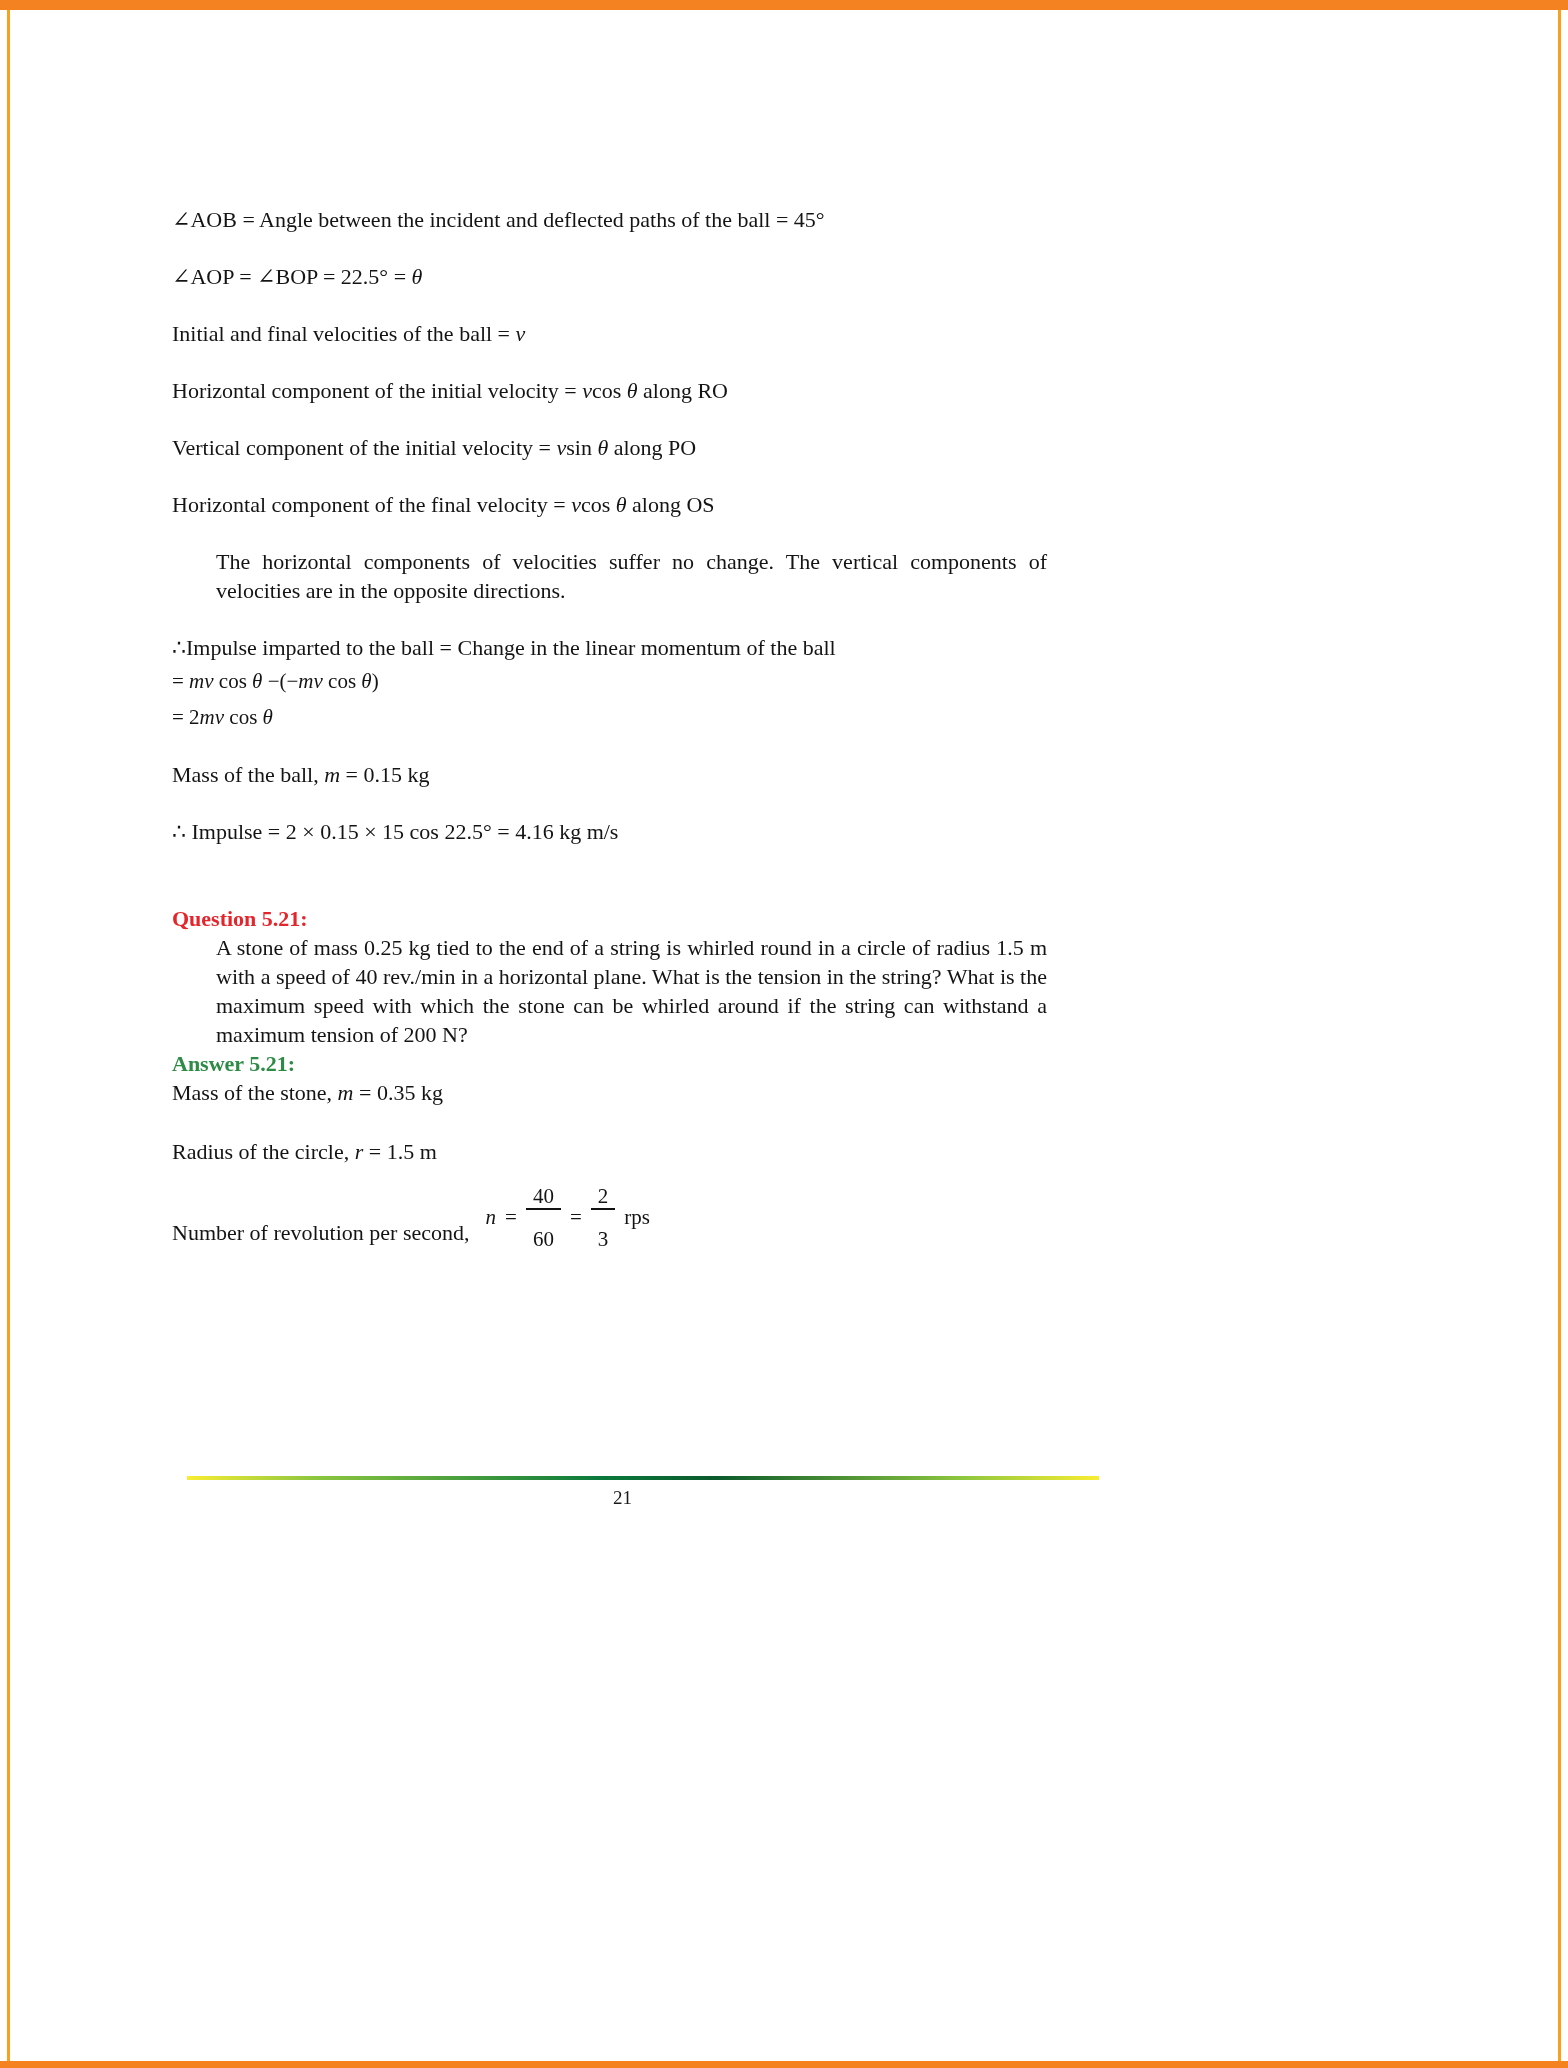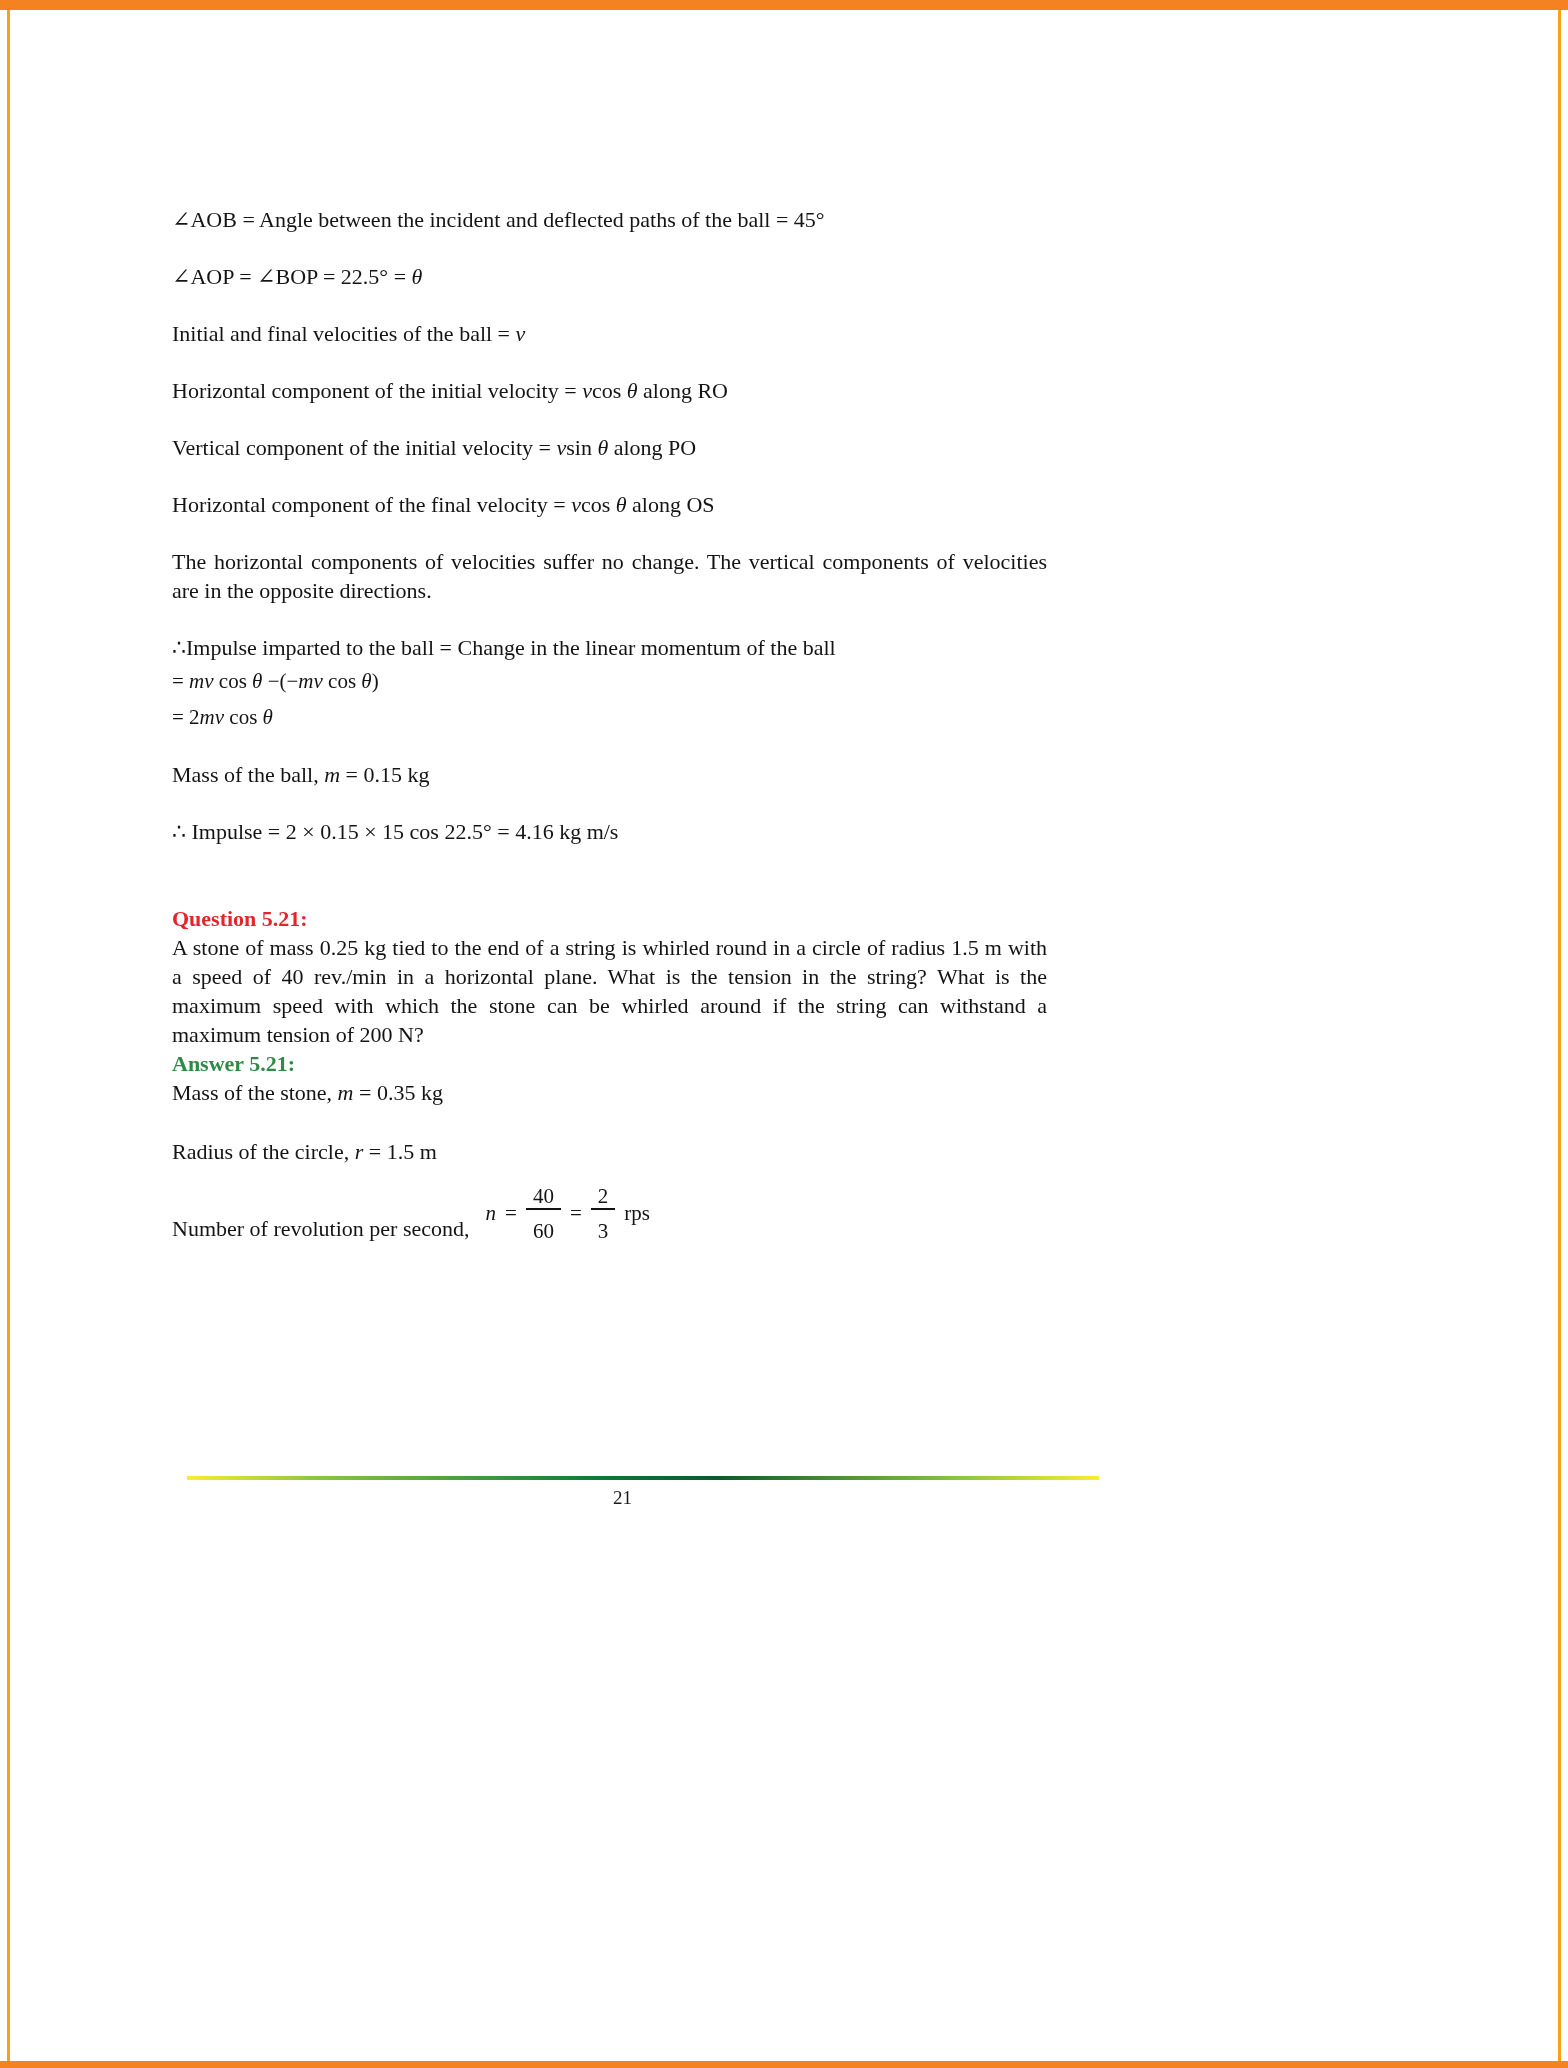--- a/index.html
+++ b/index.html
@@ -13,35 +13,35 @@
   .frame-bottom{position:absolute;bottom:0;left:0;right:0;height:7px;background:var(--border-top);}
   .frame-left{position:absolute;top:10px;bottom:7px;left:7px;width:3px;background:var(--border-side);}
   .frame-right{position:absolute;top:10px;bottom:7px;right:7px;width:3px;background:var(--border-side);}
 
   
   .content{position:absolute;left:172px;top:205px;width:875px;}
   .p{margin:0 0 28px;font-size:22px;line-height:29px;}
   .p.math{font-size:21px;line-height:26px;}
   .p.qhead{color:var(--qcolor);font-weight:bold;}
   .p.ahead{color:var(--acolor);font-weight:bold;}
-  .justify{text-align:justify;}
+  .justify{text-align:justify;margin-left:44px;}
   .it{font-style:italic;}
   .mb0{margin-bottom:0 !important;}
   .mb6{margin-bottom:6px !important;}
   .mb10{margin-bottom:10px !important;}
   .mb30{margin-bottom:30px !important;}
   .mb34{margin-bottom:34px !important;}
   .mb58{margin-bottom:58px !important;font-family:Liberation Serif, serif;}
 
   
   .p.formula{white-space:nowrap;}
   .fwrap{display:inline-flex;align-items:center;gap:9px;position:relative;top:-16px;margin-left:16px;font-size:21px;}
   .frac{display:inline-block;text-align:center;line-height:24px;}
   .frac .num{display:block;border-bottom:2px solid #111;padding:0 7px 0;}
-  .frac .den{display:block;padding-top:9px;}
+  .frac .den{display:block;padding-top:17px;}
 
   
   .footer-rule{position:absolute;left:187px;top:1476px;width:912px;height:4px;}
   .page-number{position:absolute;left:185px;top:1487px;width:875px;text-align:center;font-size:19px;color:#1a1a1a;}
 </style>
 </head>
 <body>
 
 <div class="frame-top"></div>
 <div class="frame-bottom"></div>

